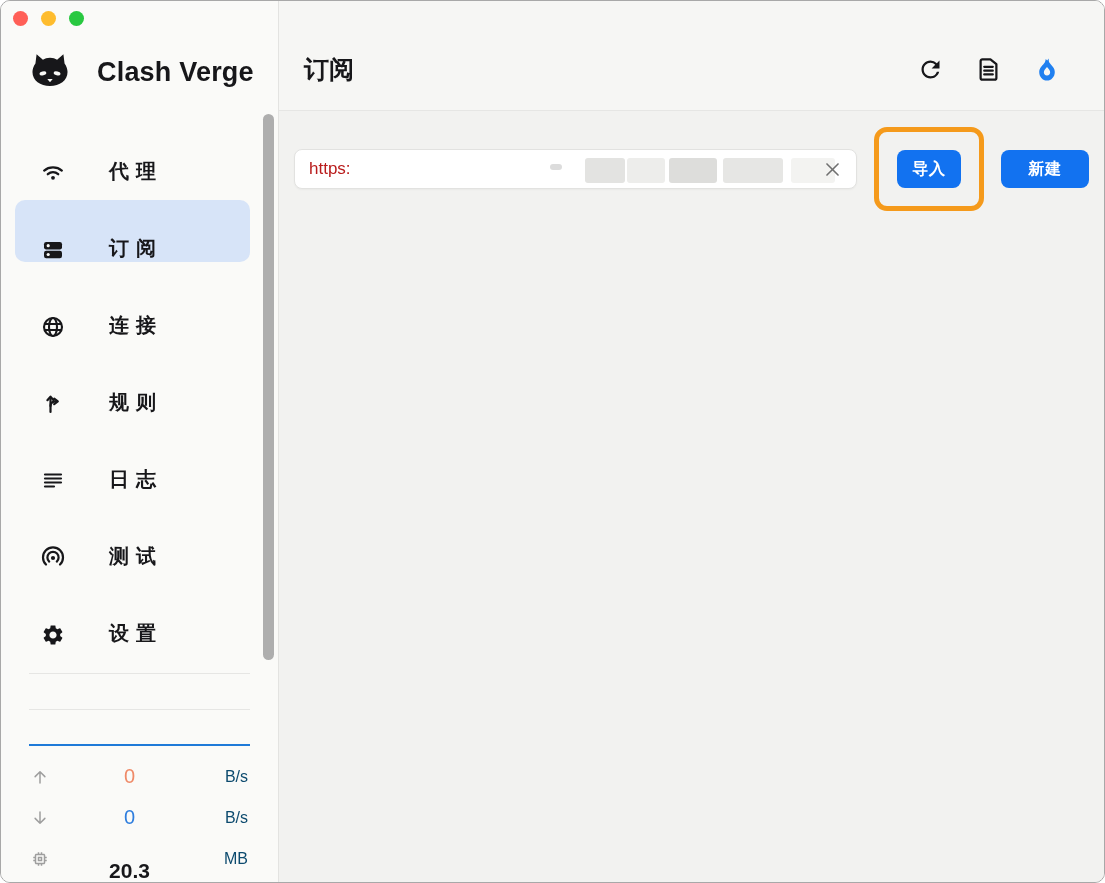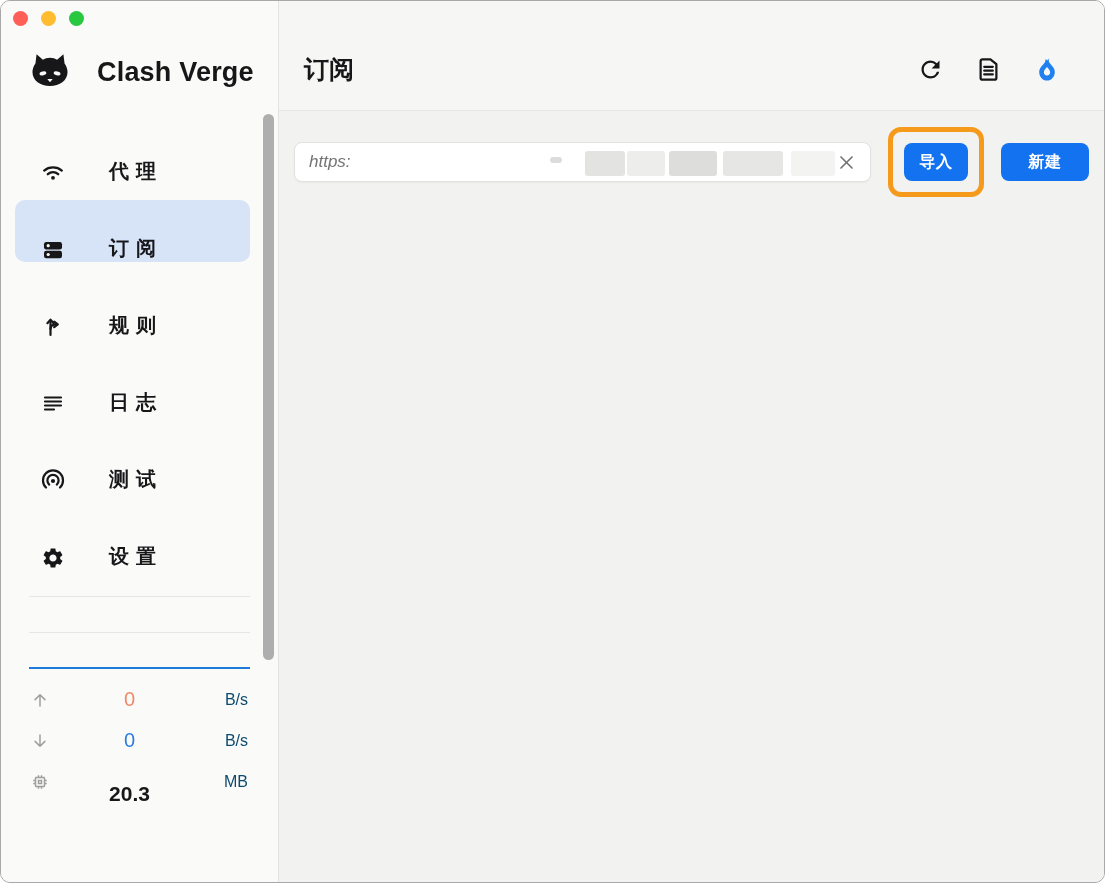--- a/index.html
+++ b/index.html
@@ -69,38 +69,38 @@
   }
   .page-title{font-size:25px;font-weight:700;color:#17171a;flex:1;}
   .header-icons{display:flex;align-items:center;gap:31px;}
   .hicon{width:27px;height:27px;display:flex;align-items:center;justify-content:center;cursor:pointer;}
 
   .action-row{display:flex;align-items:center;margin:16px 15px 0 15px;}
   .url-field{
     position:relative;flex:1;height:40px;background:#ffffff;
     border:1px solid #e2e2e0;border-radius:8px;
     display:flex;align-items:center;padding:0 40px 0 14px;
-    font-size:17px;color:#737373;box-shadow:0 1px 2px rgba(0,0,0,0.04);font-style:italic;
+    font-size:17px;color:#b91c1c;box-shadow:0 1px 2px rgba(0,0,0,0.04);
   }
   .url-prefix{white-space:pre;}
   .redaction{position:absolute;top:0;left:0;width:100%;height:100%;pointer-events:none;}
   .blot{position:absolute;border-radius:3px;}
   .b1{left:255px;top:14px;width:12px;height:6px;background:#dcdcdc;}
   .b2{left:290px;top:8px;width:40px;height:25px;background:#e3e3e1;}
   .b3{left:332px;top:8px;width:38px;height:25px;background:#ededeb;}
   .b4{left:374px;top:8px;width:48px;height:25px;background:#dddddb;}
   .b5{left:428px;top:8px;width:60px;height:25px;background:#e6e6e4;}
   .b6{left:496px;top:8px;width:44px;height:25px;background:#f3f3f1;}
   .clear-btn{
     position:absolute;right:10px;top:0;height:100%;width:28px;
     display:flex;align-items:center;justify-content:center;cursor:pointer;
   }
   .import-ring{
     margin-left:17px;border:5px solid var(--highlight-orange);
-    border-radius:13px;padding:11px;display:flex;
+    border-radius:13px;padding:18px;display:flex;
   }
   .btn{
     background:var(--accent-blue);color:#ffffff;border:none;border-radius:8px;
     height:38px;font-size:16px;font-weight:600;cursor:pointer;
     font-family:"Liberation Sans","DejaVu Sans",sans-serif;letter-spacing:.05em;
     display:flex;align-items:center;justify-content:center;
   }
   .btn.import{width:64px;}
   .btn.create{width:88px;margin-left:17px;}
   .content{flex:1;}
@@ -151,20 +151,30 @@
             <svg width="24" height="24" viewBox="0 0 24 24">
               <rect x="3" y="4" width="18" height="7.4" rx="2.2" fill="#17171a"></rect>
               <rect x="3" y="12.8" width="18" height="7.4" rx="2.2" fill="#17171a"></rect>
               <circle cx="7.2" cy="7.7" r="1.6" fill="#fafaf8"></circle>
               <circle cx="7.2" cy="16.5" r="1.6" fill="#fafaf8"></circle>
             </svg>
           </span>
           <span class="nav-label">订阅</span>
         </div>
 
+        <div class="nav-item">
+          <span class="nav-icon">
+            <svg width="24" height="24" viewBox="0 0 24 24" fill="none" stroke="#17171a" stroke-width="2.1">
+              <circle cx="12" cy="12" r="9"></circle>
+              <ellipse cx="12" cy="12" rx="4" ry="9"></ellipse>
+              <path d="M3.5 9h17M3.5 15h17"></path>
+            </svg>
+          </span>
+          <span class="nav-label">连接</span>
+        </div>
 
         <div class="nav-item">
           <span class="nav-icon">
             <svg width="24" height="24" viewBox="0 0 24 24" fill="none" stroke="#17171a" stroke-width="2.2" stroke-linecap="round" stroke-linejoin="round">
               <path d="M9.5 20V6.5"></path>
               <path d="M6.4 8.2 9.5 4.6l3.1 3.6" fill="none"></path>
               <path d="M9.5 14c0-3.2 2.2-4.6 5.5-4.6"></path>
               <path d="M13.2 6.6 16.8 9.4l-3.6 2.8" fill="none"></path>
             </svg>
           </span>

